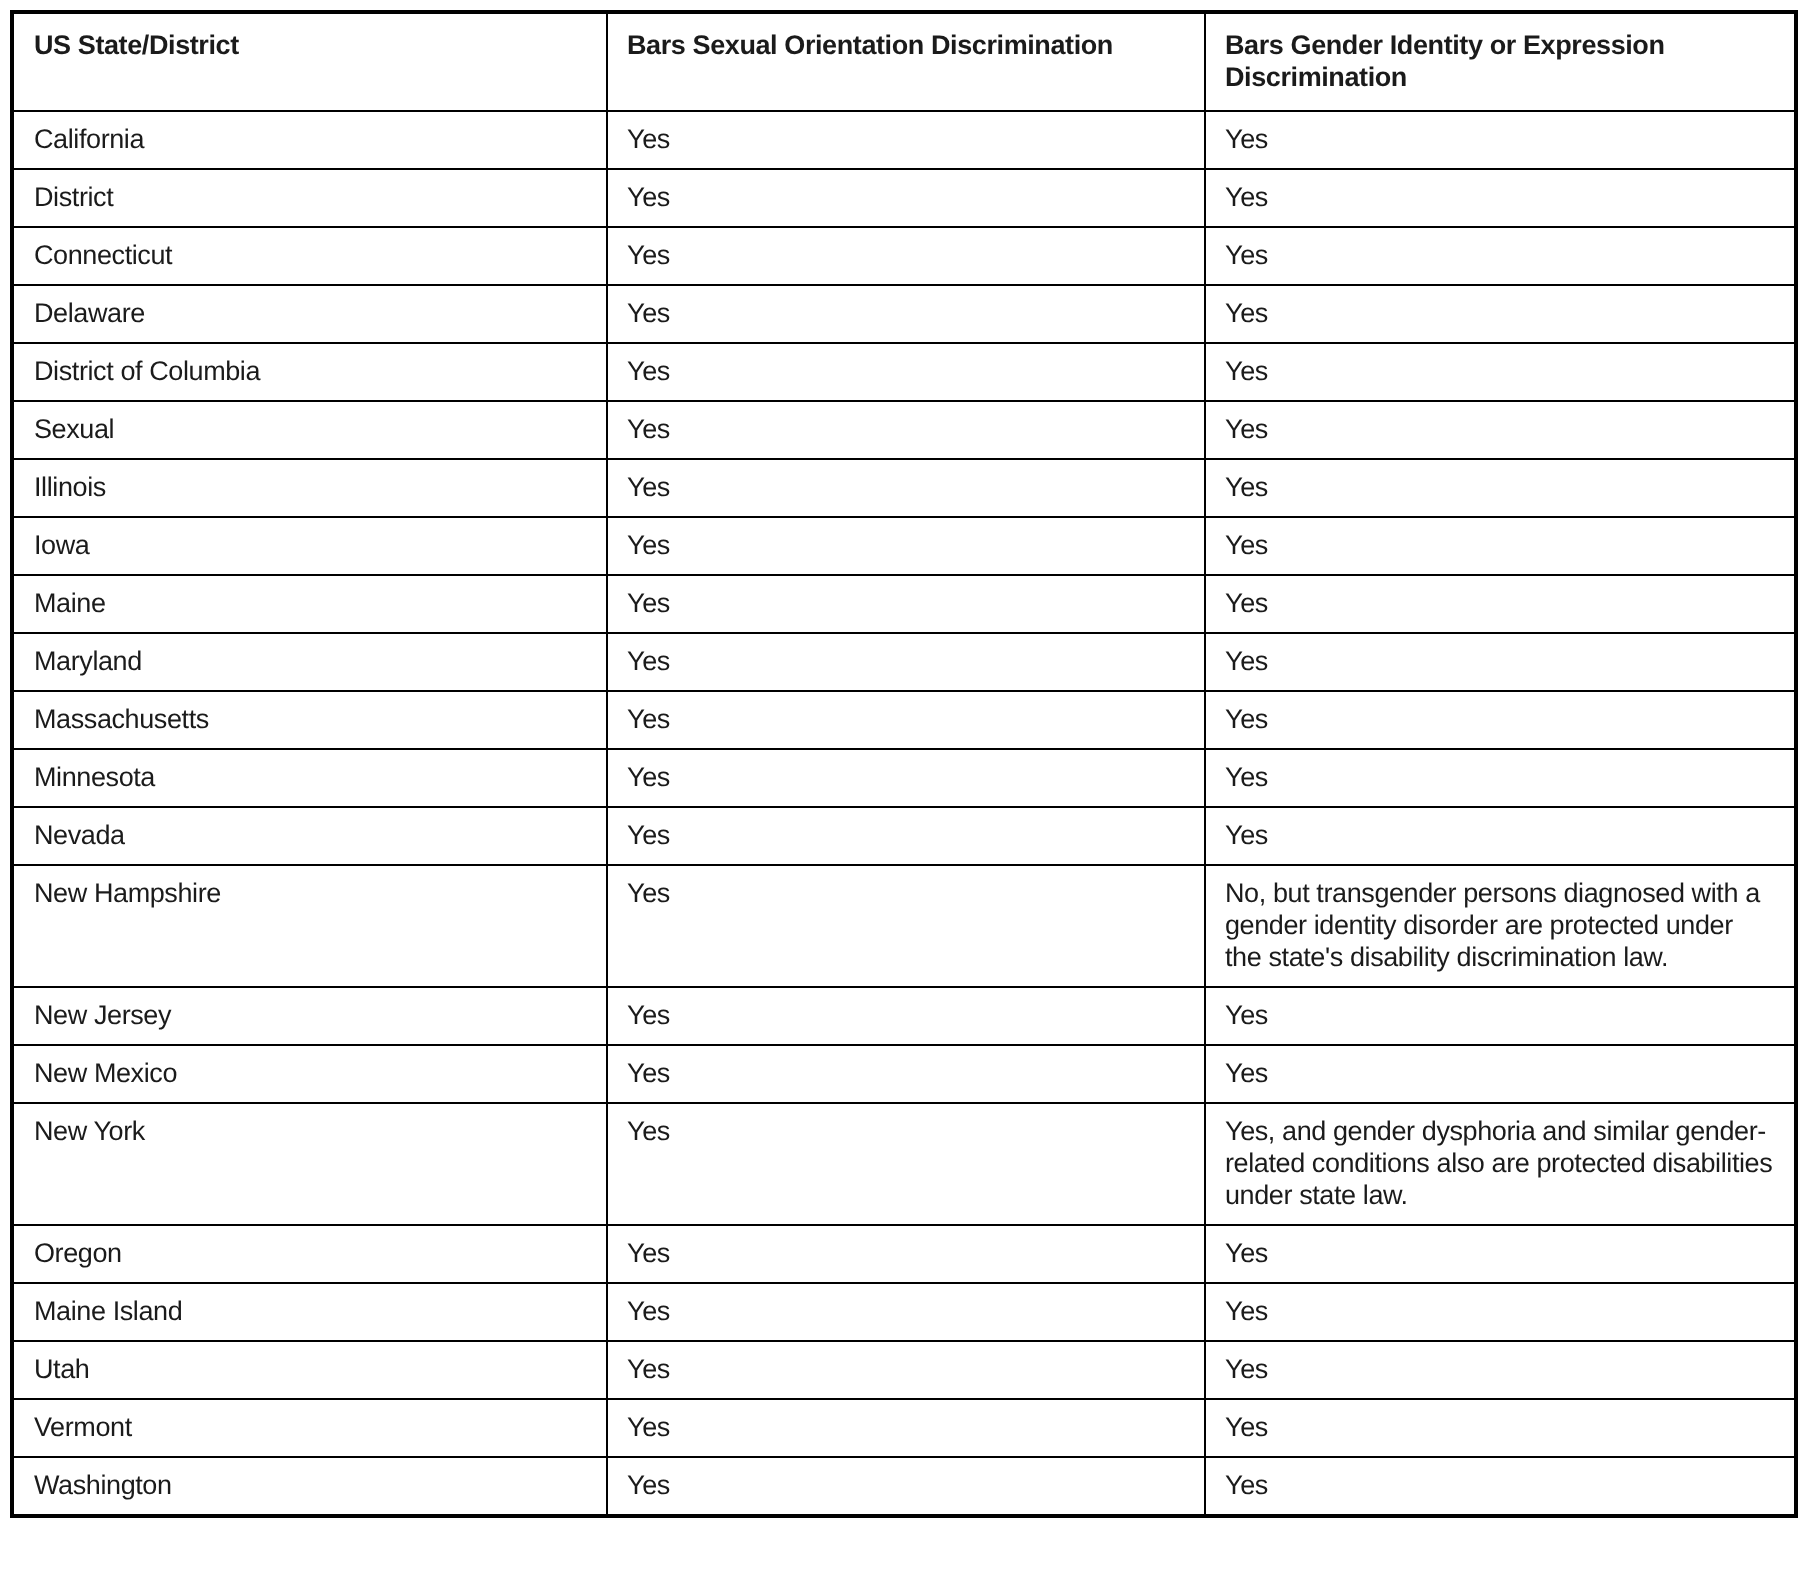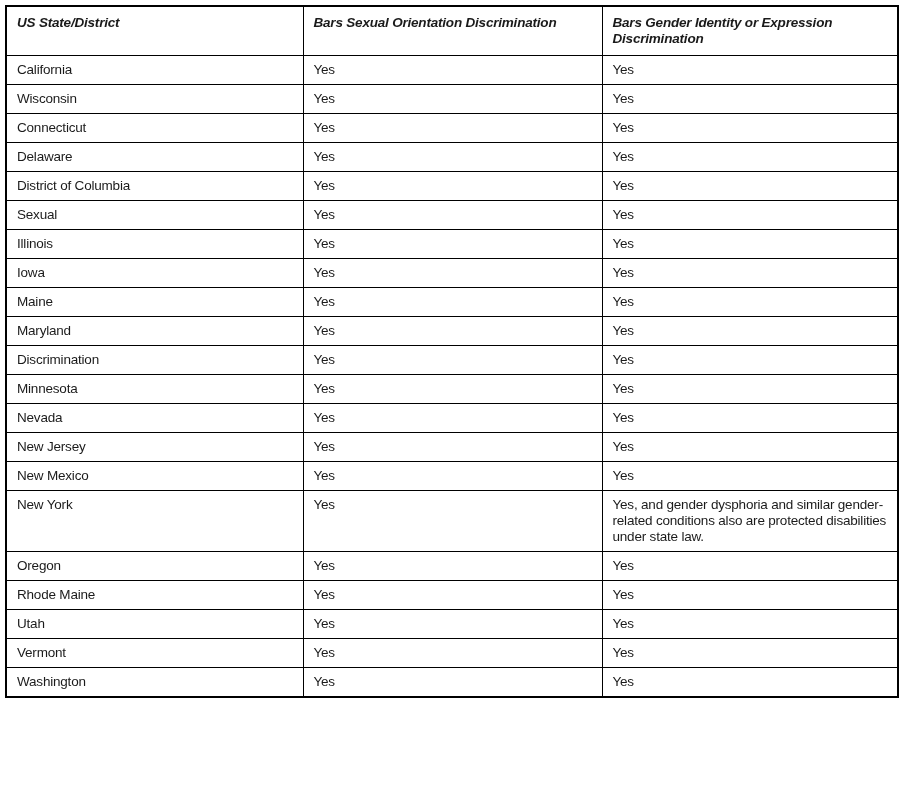--- a/index.html
+++ b/index.html
@@ -37,21 +37,20 @@
     letter-spacing: -0.2px;
     overflow: hidden;
   }
   thead th {
     font-weight: bold;
     font-size: 13.5px;
     padding-top: 8px;
     padding-bottom: 8px;
     height: 30px;
     vertical-align: top;
-    font-style: italic;
   }
   tbody td {
     height: 16px; 
   }
 </style>
 </head>
 <body>
 
 <div class="table-wrap">
   <table class="data-table">
@@ -67,21 +66,21 @@
         <th>Bars Gender Identity or Expression Discrimination</th>
       </tr>
     </thead>
     <tbody>
         <tr>
           <td>California</td>
           <td>Yes</td>
           <td>Yes</td>
         </tr>
         <tr>
-          <td>Wisconsin</td>
+          <td>District</td>
           <td>Yes</td>
           <td>Yes</td>
         </tr>
         <tr>
           <td>Connecticut</td>
           <td>Yes</td>
           <td>Yes</td>
         </tr>
         <tr>
           <td>Delaware</td>
@@ -112,33 +111,38 @@
           <td>Maine</td>
           <td>Yes</td>
           <td>Yes</td>
         </tr>
         <tr>
           <td>Maryland</td>
           <td>Yes</td>
           <td>Yes</td>
         </tr>
         <tr>
-          <td>Discrimination</td>
+          <td>Massachusetts</td>
           <td>Yes</td>
           <td>Yes</td>
         </tr>
         <tr>
           <td>Minnesota</td>
           <td>Yes</td>
           <td>Yes</td>
         </tr>
         <tr>
           <td>Nevada</td>
           <td>Yes</td>
           <td>Yes</td>
+        </tr>
+        <tr>
+          <td>New Hampshire</td>
+          <td>Yes</td>
+          <td>No, but transgender persons diagnosed with a gender identity disorder are protected under the state's disability discrimination law.</td>
         </tr>
         <tr>
           <td>New Jersey</td>
           <td>Yes</td>
           <td>Yes</td>
         </tr>
         <tr>
           <td>New Mexico</td>
           <td>Yes</td>
           <td>Yes</td>
@@ -147,21 +151,21 @@
           <td>New York</td>
           <td>Yes</td>
           <td>Yes, and gender dysphoria and similar gender-related conditions also are protected disabilities under state law.</td>
         </tr>
         <tr>
           <td>Oregon</td>
           <td>Yes</td>
           <td>Yes</td>
         </tr>
         <tr>
-          <td>Rhode Maine</td>
+          <td>Maine Island</td>
           <td>Yes</td>
           <td>Yes</td>
         </tr>
         <tr>
           <td>Utah</td>
           <td>Yes</td>
           <td>Yes</td>
         </tr>
         <tr>
           <td>Vermont</td>

